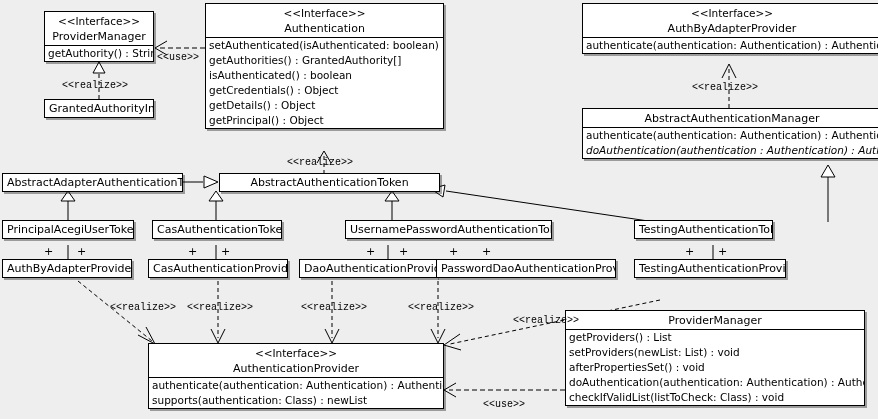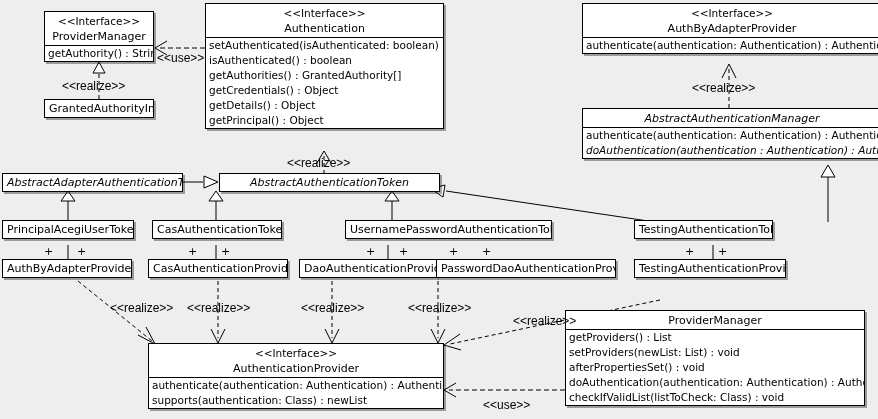--- a/index.html
+++ b/index.html
@@ -37,21 +37,20 @@
     display: block;
     font-size: 10.5px;
     line-height: 15px;
   }
   .cname {
     display: block;
     font-size: 11px;
     line-height: 15px;
   }
   .cname.abstract {
-    font-style: italic;
   }
   .uml-sep {
     border-top: 1px solid #000;
     height: 0;
     font-size: 0;
   }
   .uml-members {
     padding: 0;
     overflow: hidden;
   }
@@ -63,27 +62,27 @@
     color: #000;
   }
   .member.abstract { font-style: italic; }
 
   
   .uml-box.simple .uml-head { padding: 1px 4px; }
   .uml-box.simple .cname { line-height: 15px; }
 
   .lbl {
     position: absolute;
-    font-size: 12px;
+    font-size: 10px;
     line-height: 12px;
     color: #000;
     white-space: nowrap;
     background: transparent;
     z-index: 6;
-    font-family: Liberation Sans, sans-serif;
+    font-family: Liberation Mono, monospace;
   }
   .plus {
     position: absolute;
     font-size: 11px;
     line-height: 11px;
     color: #000;
     z-index: 6;
   }
   svg.overlay {
     position: absolute;
@@ -189,22 +188,22 @@
   </div>
 
   <div class="uml-box" style="left:205px; top:3px; width:239px;">
     <div class="uml-head">
       <span class="stereo">&lt;&lt;Interface&gt;&gt;</span>
       <span class="cname">Authentication</span>
     </div>
     <div class="uml-sep"></div>
     <div class="uml-members">
       <div class="member">setAuthenticated(isAuthenticated: boolean) : void</div>
+      <div class="member">getAuthorities() : GrantedAuthority[]</div>
       <div class="member">isAuthenticated() : boolean</div>
-      <div class="member">getAuthorities() : GrantedAuthority[]</div>
       <div class="member">getCredentials() : Object</div>
       <div class="member">getDetails() : Object</div>
       <div class="member">getPrincipal() : Object</div>
     </div>
   </div>
 
   <div class="uml-box" style="left:582px; top:3px; width:300px;">
     <div class="uml-head">
       <span class="stereo">&lt;&lt;Interface&gt;&gt;</span>
       <span class="cname">AuthByAdapterProvider</span>

